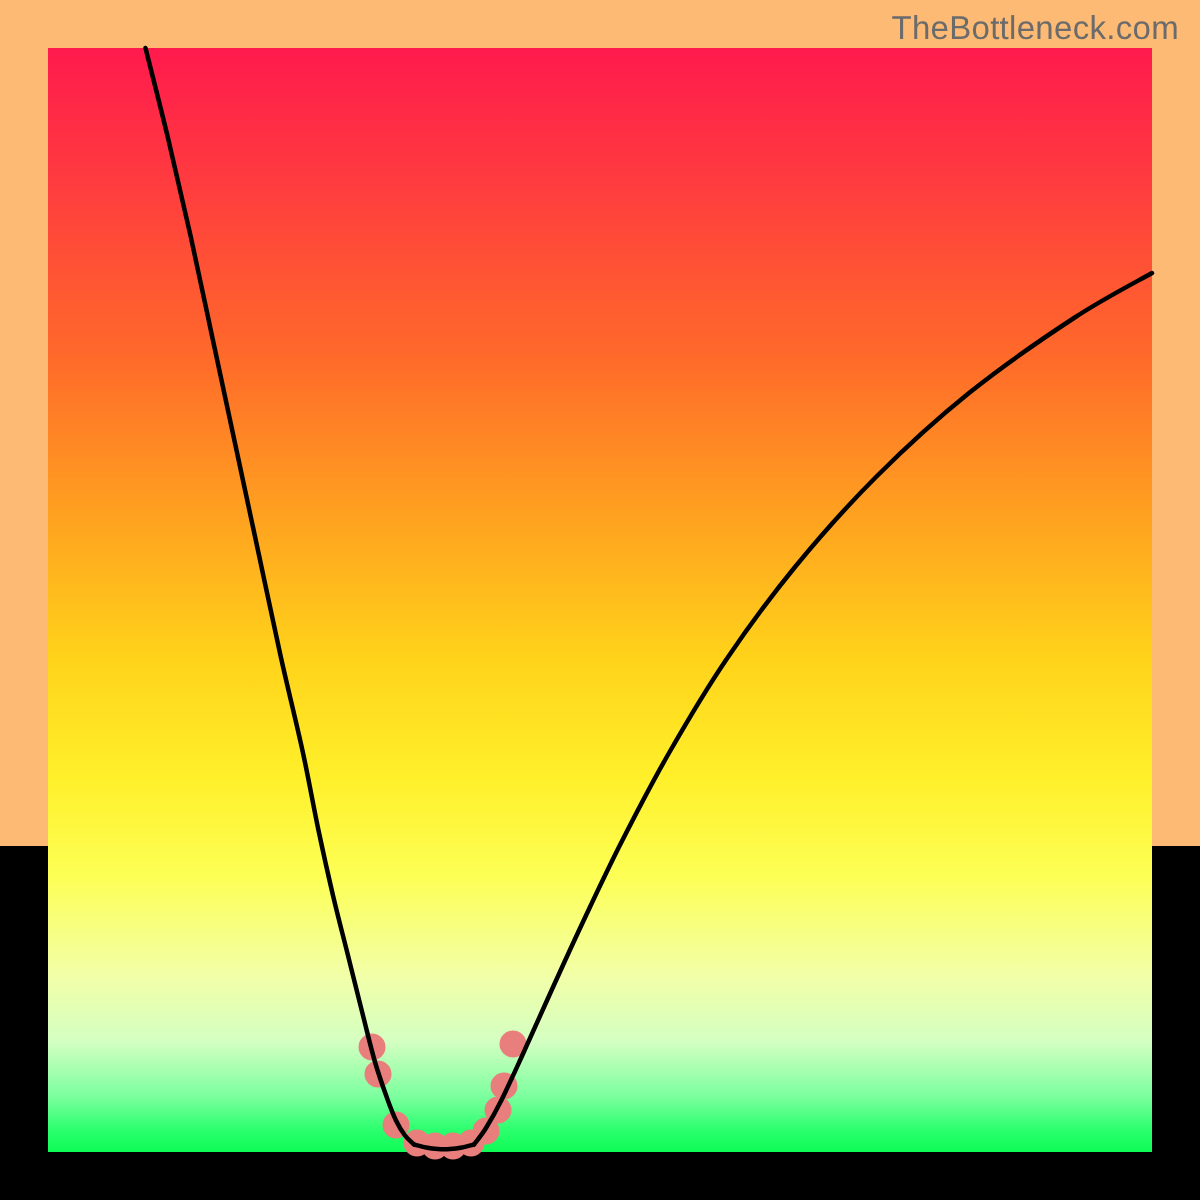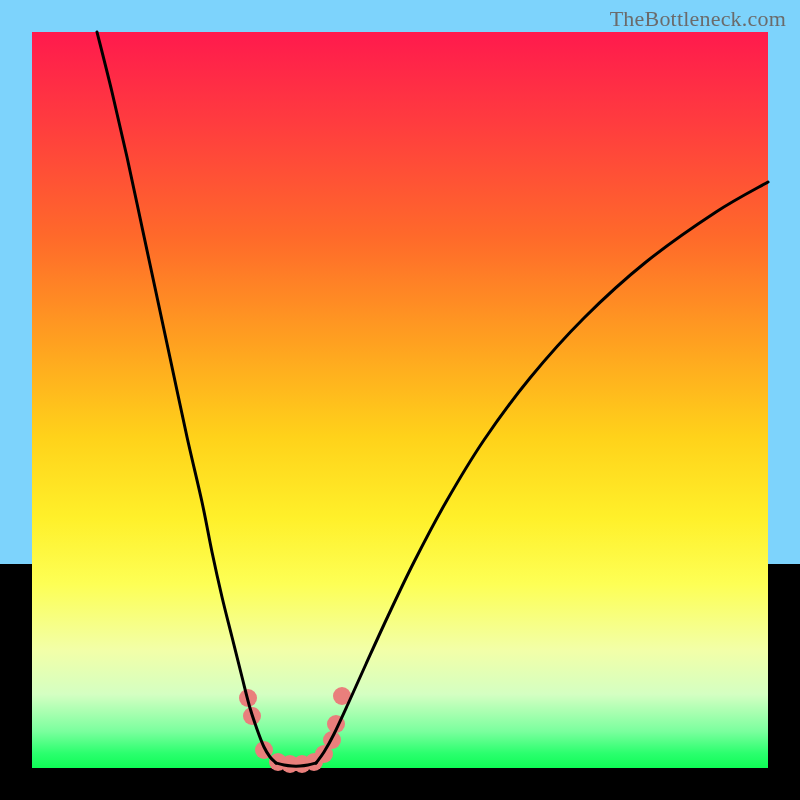--- a/index.html
+++ b/index.html
@@ -10,22 +10,21 @@
     background: #000;
     overflow: hidden;
     font-family: Arial, Helvetica, sans-serif;
   }
   .frame {
     position: absolute;
     left: 0;
     top: 0;
     width: 800px;
     height: 564px;
-    background: #7dd3fc;
-    font-family: Liberation Serif, serif;
+    background: #fdba74;
   }
   .plot {
     position: absolute;
     left: 32px;
     top: 32px;
     width: 736px;
     height: 736px;
     
     background: linear-gradient(
       to bottom,

